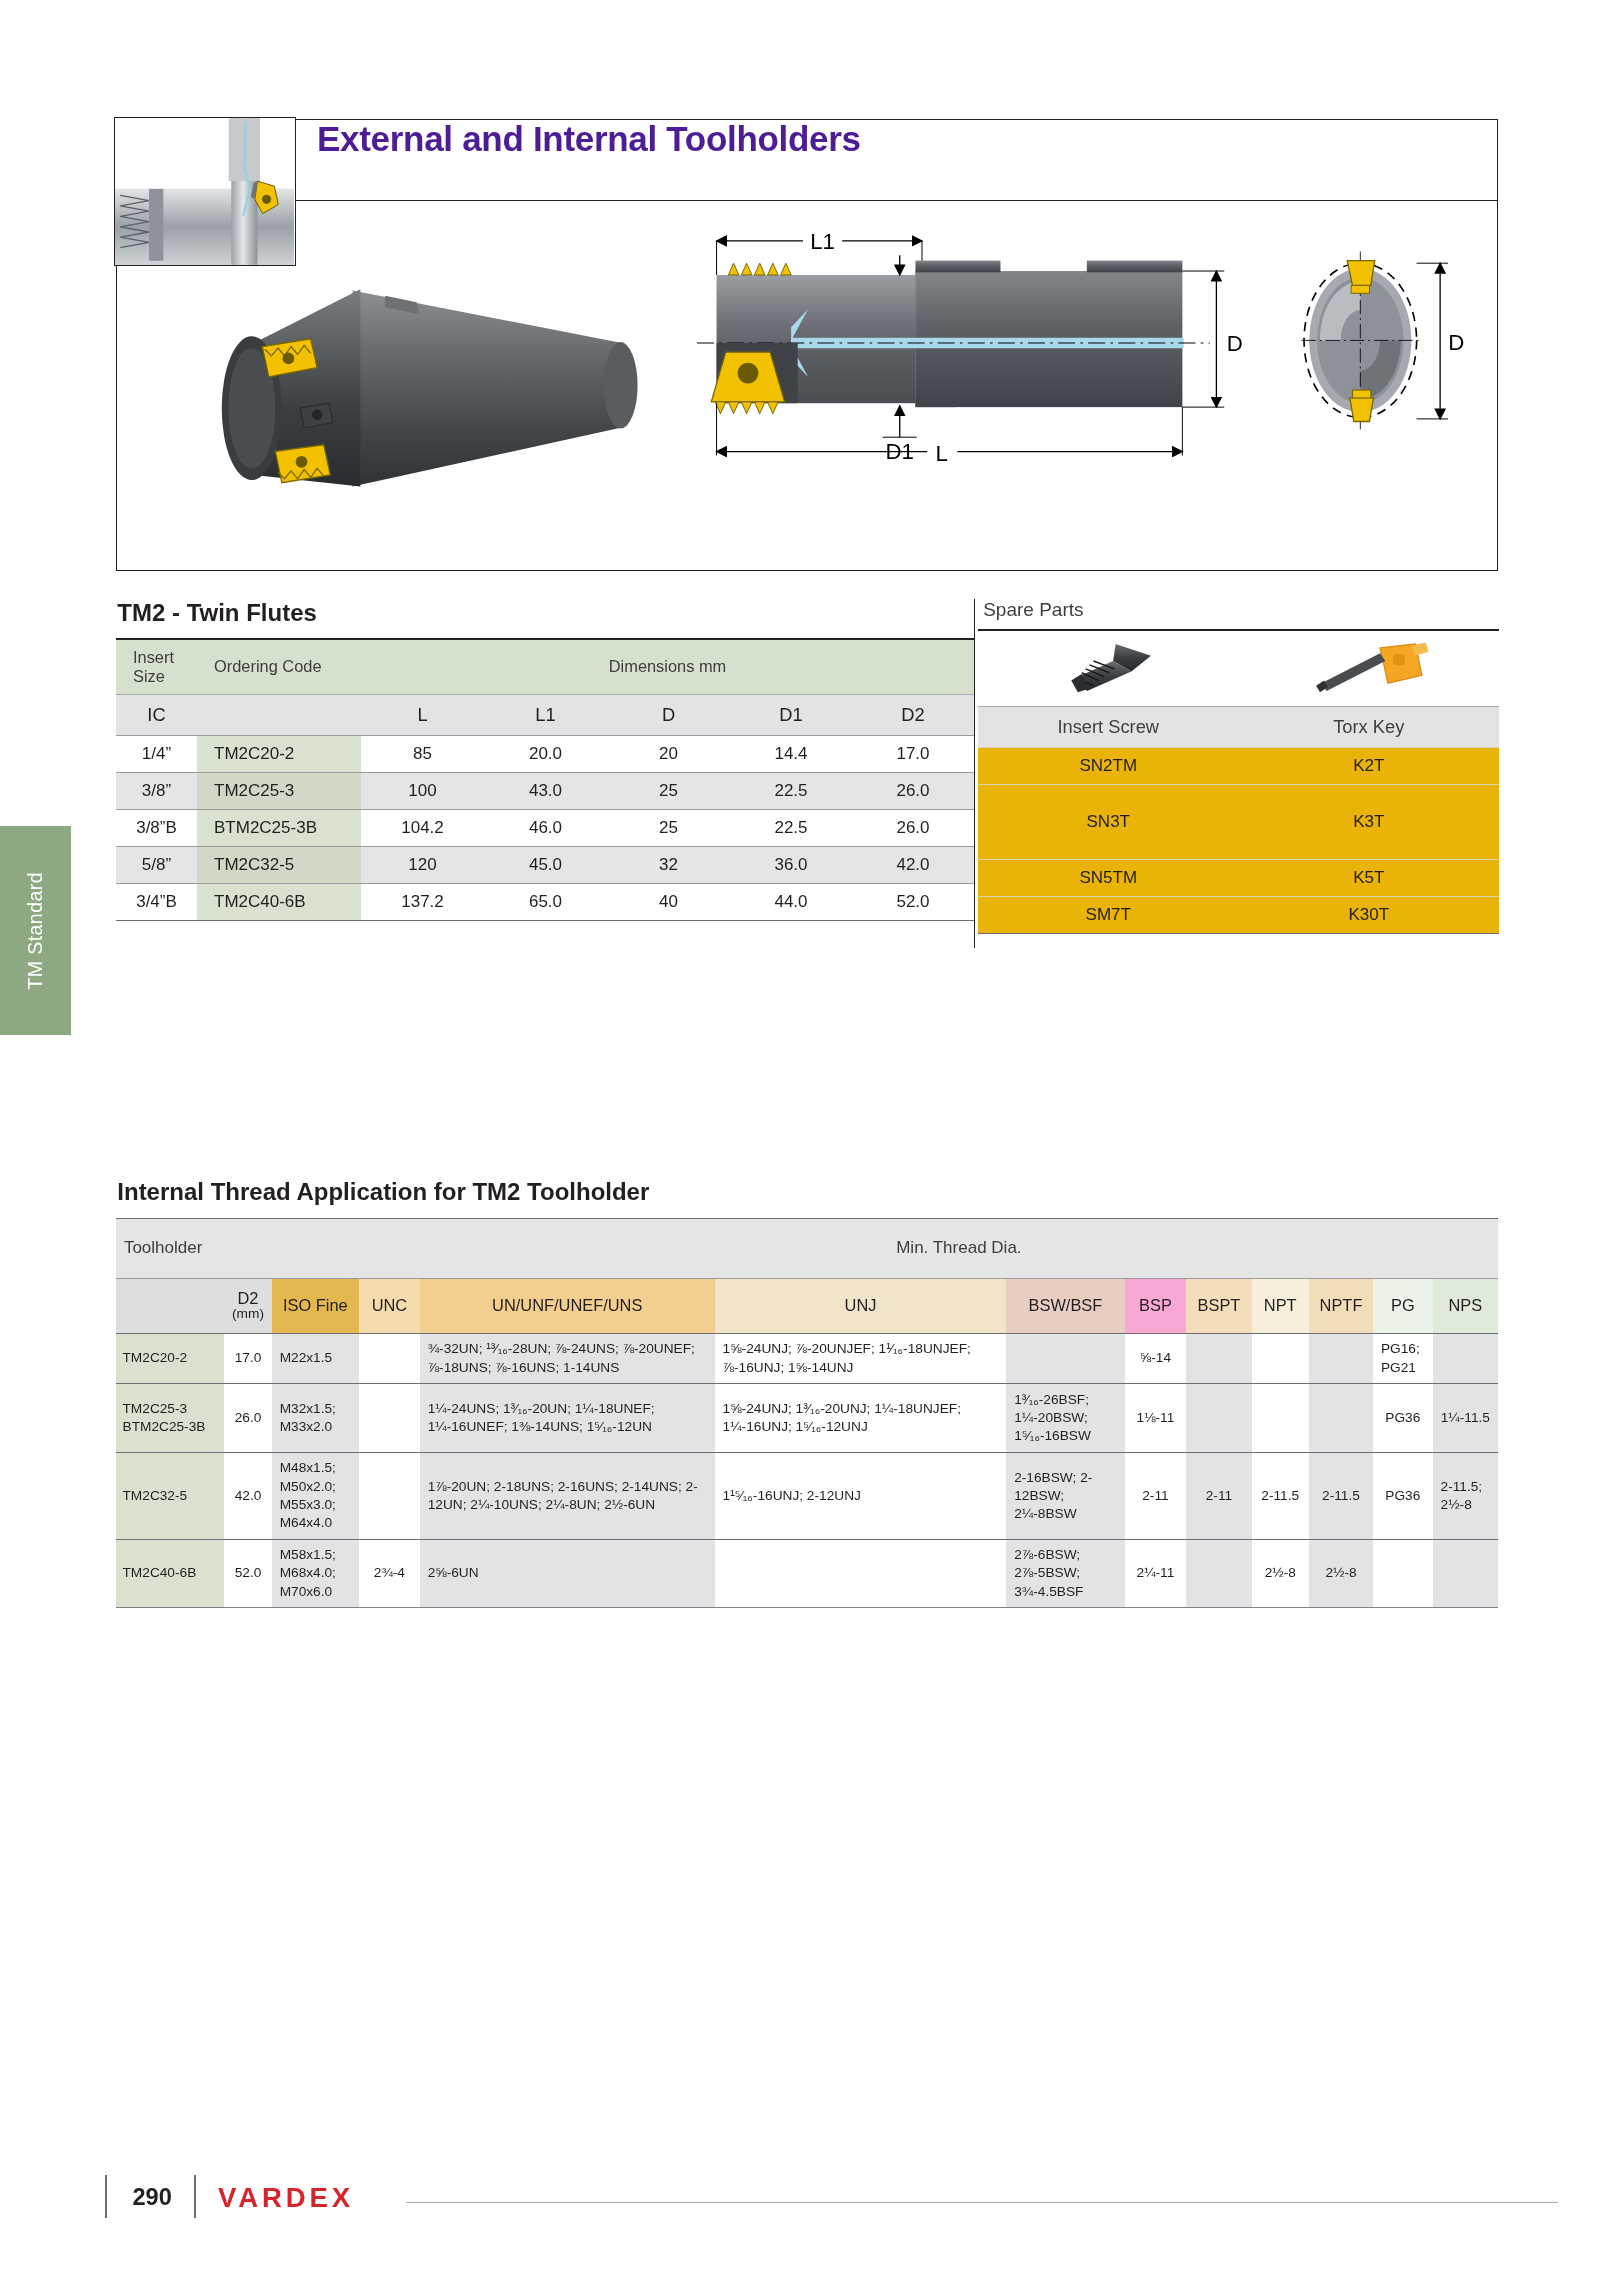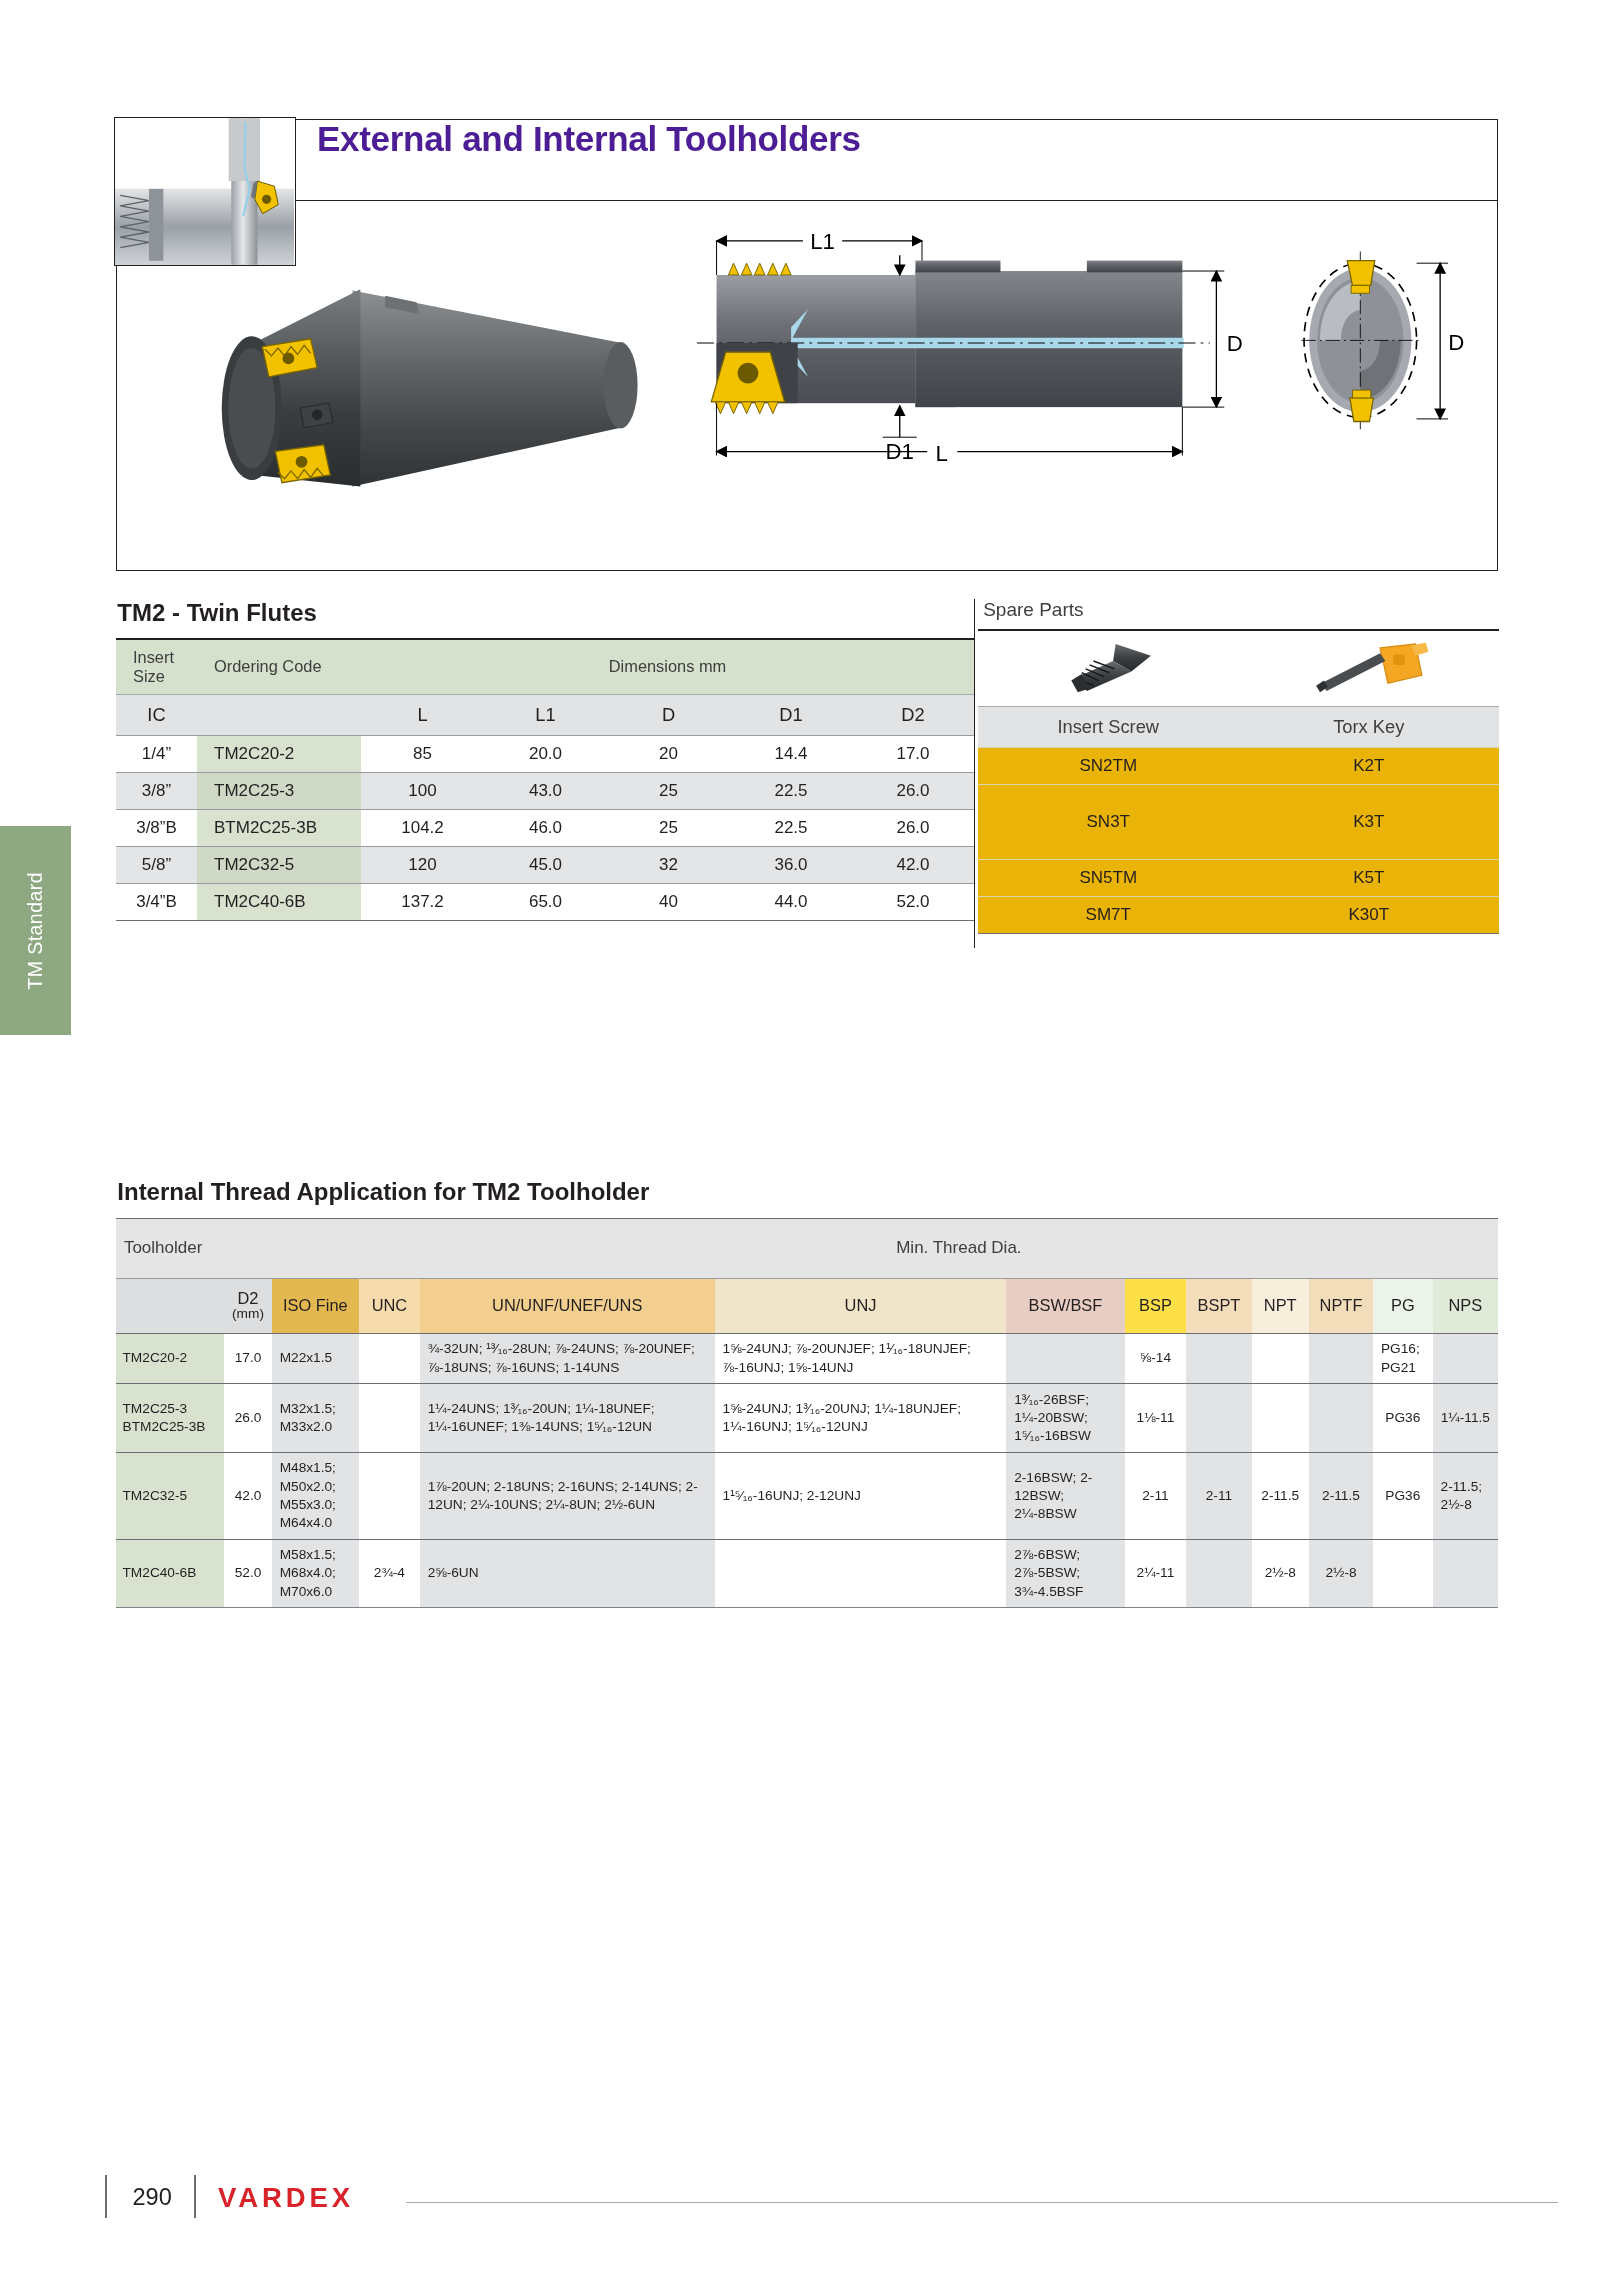--- a/index.html
+++ b/index.html
@@ -110,35 +110,35 @@
     border-top:0.7px solid #6d6e71; padding:6.5px 3.9px; color:#231f20;
   }
   .ita tbody tr:last-child td{ border-bottom:1.3px solid #808285; }
   .ita .th-name{ background:#dcdedf; }
   .ita .th-d2{ background:#dcdedf; }
   .ita .th-iso{ background:#e4b850; }
   .ita .th-unc{ background:#f6dcac; }
   .ita .th-un{ background:#f2cf8f; }
   .ita .th-unj{ background:#f1e5c9; }
   .ita .th-bsw{ background:#e8cdc2; }
-  .ita .th-bsp{ background:#fde047; }
+  .ita .th-bsp{ background:#f9a8d4; }
   .ita .th-bspt{ background:#f3ddba; }
   .ita .th-npt{ background:#f7eedc; }
   .ita .th-nptf{ background:#f2ddbb; }
   .ita .th-pg{ background:#ecf4ea; }
   .ita .th-nps{ background:#e0ead9; }
   .ita td.c-name{ background:#d8e2cf; text-align:left; padding-left:6.5px; }
   .ita td.shade{ background:#e2e3e4; }
   .ita td.plain{ background:#ffffff; }
   .ita td.lftpad{ text-align:left; padding-left:7.9px; }
 
   
   .footer{ position:absolute; left:105px; top:2171px; width:1440px; height:59px; }
   .fbar{ position:absolute; top:3.9px; width:2px; height:43px; background:#6d6e71; }
-  .pg-no{ position:absolute; left:27.5px; top:13px; font-size:23.6px; font-weight:normal; }
+  .pg-no{ position:absolute; left:27.5px; top:13px; font-size:23.6px; font-weight:bold; }
   .brand{ position:absolute; left:113px; top:10.5px; font-size:27.5px; font-weight:bold;
           color:#d8232a; letter-spacing:3.9px; }
   .frule{ position:absolute; left:301px; top:31px; width:1152px; height:1.3px; background:#a7a9ac; }
 </style>
 </head>
 <body>
 
 <div class="side-tab">
   <span>TM Standard</span>
 </div>

